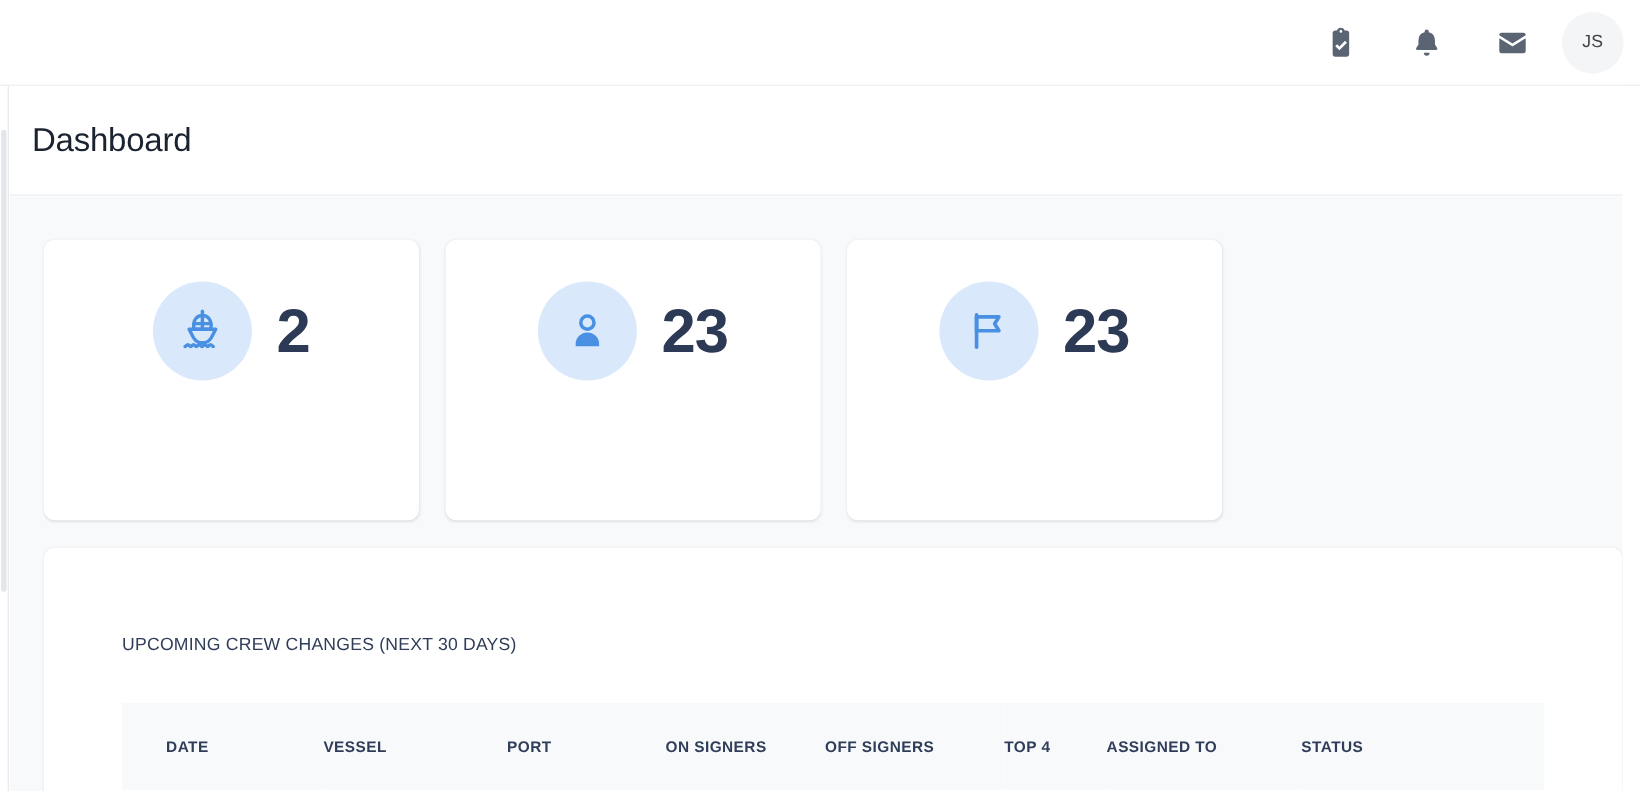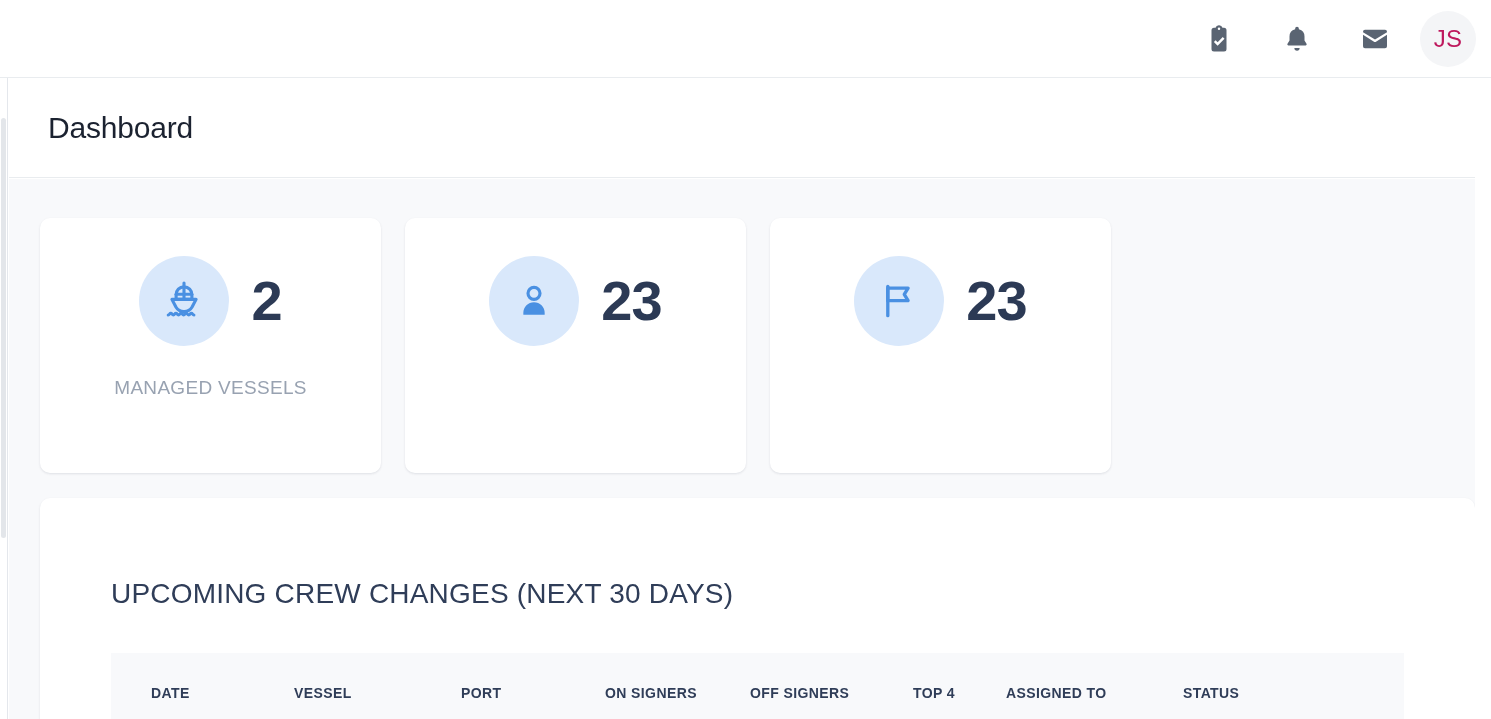--- a/index.html
+++ b/index.html
@@ -32,29 +32,29 @@
   .topbar-actions { display: flex; align-items: center; gap: 0px; padding-right: 15px; }
   .icon-btn {
     width: 78px; height: 78px; display: flex; align-items: center; justify-content: center;
     color: #5a6472; cursor: pointer; background: none; border: none;
   }
   .icon-btn svg { display: block; }
   .avatar {
     width: 56px; height: 56px; border-radius: 50%;
     background: #f4f5f7;
     display: flex; align-items: center; justify-content: center;
-    font-size: 24px; color: #be185d; letter-spacing: .2px;
+    font-size: 16px; color: #404040; letter-spacing: .2px;
     margin-left: 6px; cursor: pointer;
   }
 
   
   .page-header {
     position: absolute; left: 9px; top: 78px; width: 1466px; height: 100px;
     background: #ffffff; border-bottom: 1px solid #e9ecef;
-    display: flex; align-items: center; padding-left: 19px;
+    display: flex; align-items: center;
   }
   .page-title {
     font-size: 30px; font-weight: 400; color: #1b2230;
     padding-left: 20px; letter-spacing: -0.2px;
   }
 
   
   .main {
     position: absolute; left: 9px; top: 179px; width: 1466px; height: 540px;
     background: #f8f9fb; overflow: hidden;
@@ -86,21 +86,21 @@
   }
 
   
   .panel {
     margin: 25px 0 0 31px; width: 1435px; min-height: 400px;
     background: #ffffff; border-radius: 10px;
     box-shadow: 0 1px 3px rgba(20,30,50,.07), 0 1px 2px rgba(20,30,50,.04);
     padding: 0;
   }
   .panel-title {
-    font-size: 28px; color: #2f3d58; font-weight: 400;
+    font-size: 16px; color: #2f3d58; font-weight: 400;
     letter-spacing: .2px; padding: 80px 0 0 71px; text-transform: uppercase;
   }
   .table-wrap { padding: 43px 0 0 71px; }
   table { border-collapse: collapse; width: 1293px; table-layout: fixed; }
   thead tr { background: #f8f9fb; }
   th {
     text-align: left; vertical-align: middle;
     font-size: 14px; font-weight: 700; color: #2f3d58;
     letter-spacing: .4px; text-transform: uppercase;
     padding: 20px 12px 20px 0; height: 79px;
@@ -176,21 +176,20 @@
                 <path d="M12 4.3c-2.5 0-4.3 1.9-4.3 4.3v2.5h8.6V8.6c0-2.4-1.8-4.3-4.3-4.3z"></path>
                 <path d="M12 4.4v6.7"></path>
                 <path d="M7.7 8.3h8.6"></path>
                 <path d="M5.4 11.1h13.2l-2.2 4.2a5 5 0 0 1-4.4 2.5 5 5 0 0 1-4.4-2.5z"></path>
                 <path d="M3.4 19.6c.7 0 .7-.9 1.4-.9s.7.9 1.4.9.7-.9 1.4-.9.7.9 1.4.9.7-.9 1.4-.9.7.9 1.4.9.7-.9 1.4-.9.7.9 1.4.9.7-.9 1.4-.9.7.9 1.4.9"></path>
               </svg>
             </span>
           </div>
           <div class="stat-value">2</div>
         </div>
-        <div class="stat-label">Managed Vessels</div>
       </div>
 
       <div class="stat-card">
         <div class="stat-top">
           <div class="stat-bubble">
             <span>
               <svg width="40" height="40" viewBox="0 0 24 24" fill="none" stroke="#4a90e2" stroke-width="1.9" stroke-linecap="round" stroke-linejoin="round">
                 <circle cx="12" cy="7.4" r="3.6"></circle>
                 <path d="M5.6 20.2v-1.1a6.4 6.4 0 0 1 6.4-6.4 6.4 6.4 0 0 1 6.4 6.4v1.1z" fill="#4a90e2" stroke="none"></path>
               </svg>

